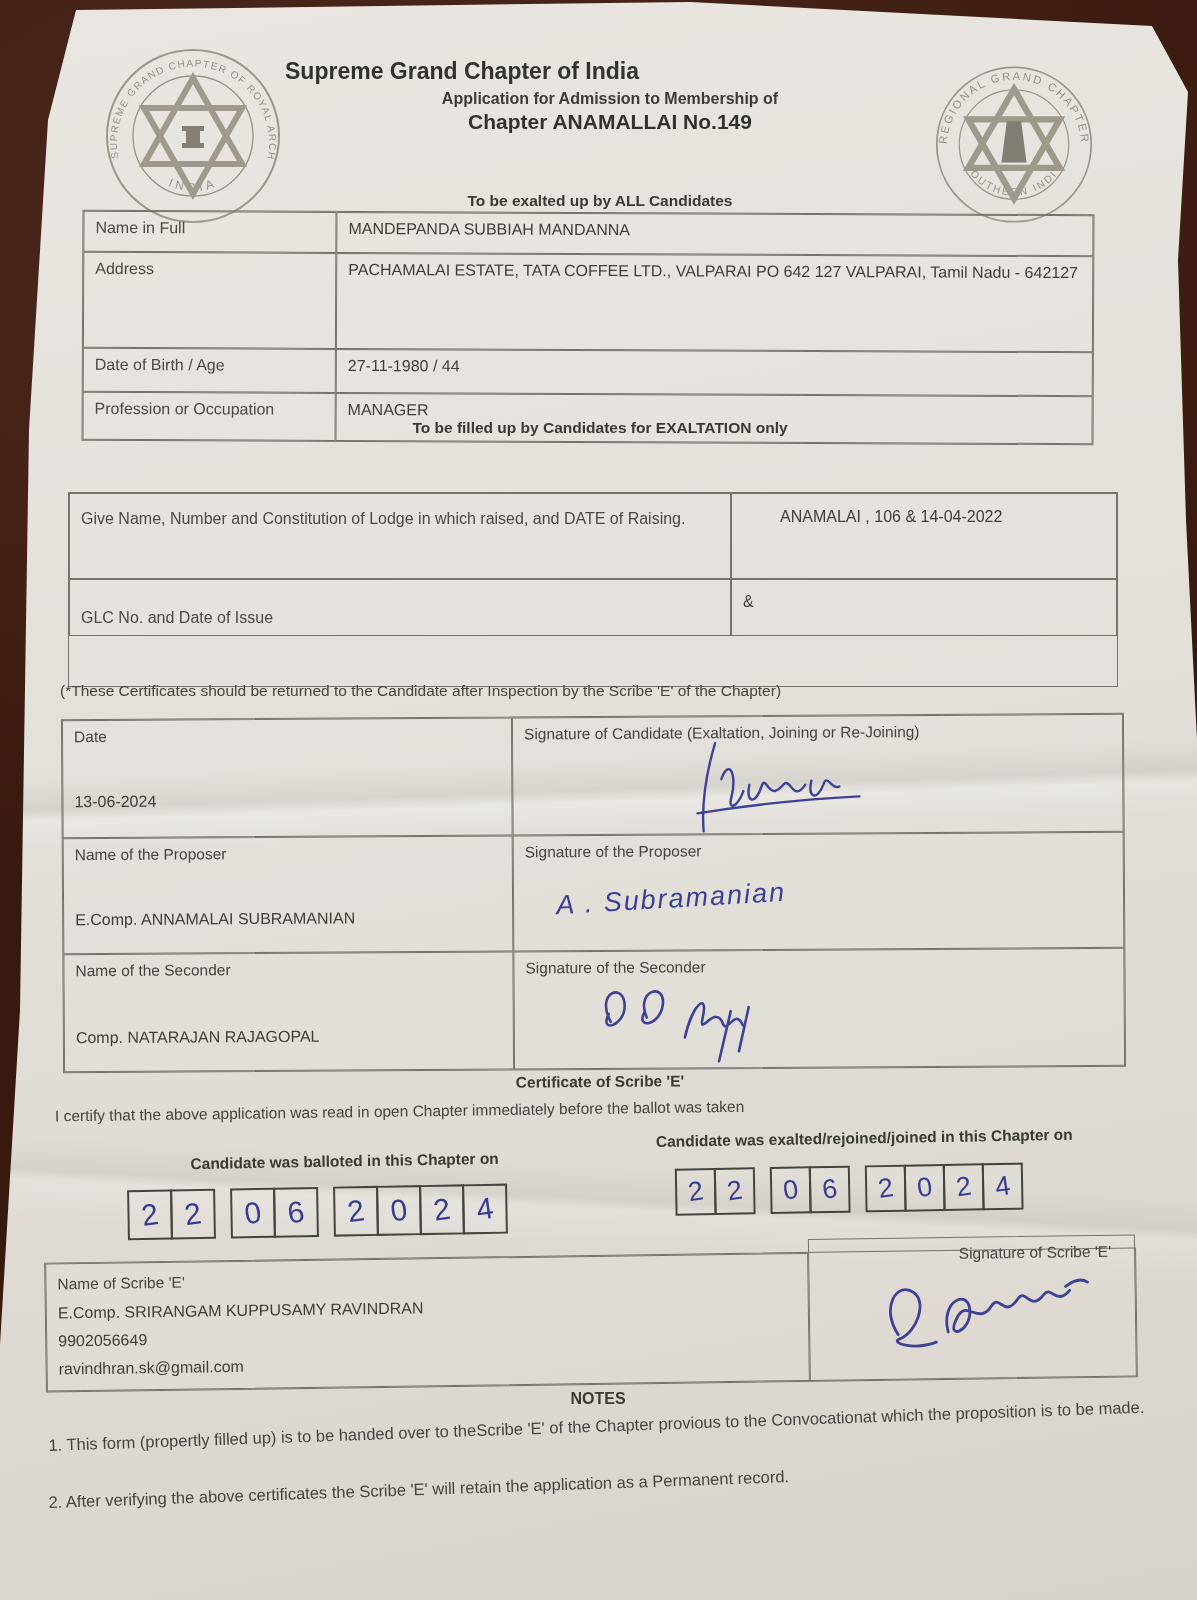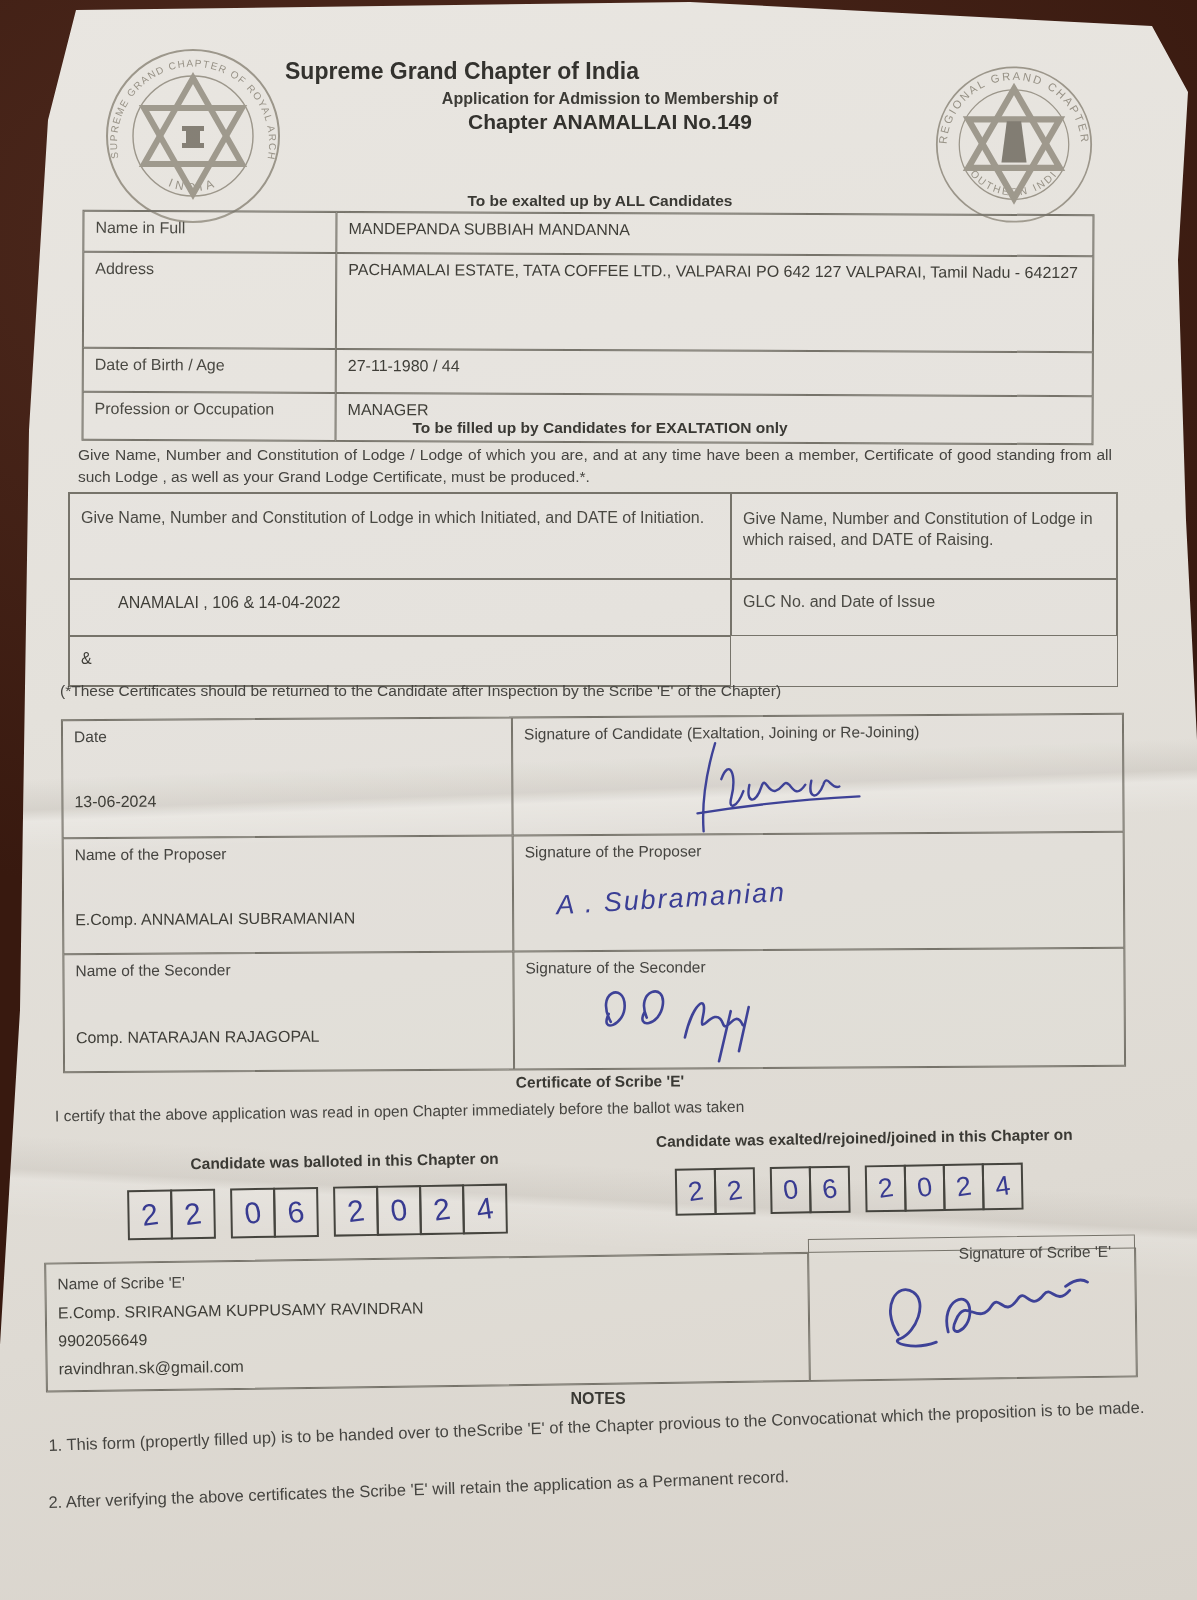--- a/index.html
+++ b/index.html
@@ -111,27 +111,25 @@
     <div class="cell val">MANDEPANDA SUBBIAH MANDANNA</div>
     <div class="cell lbl">Address</div>
     <div class="cell val">PACHAMALAI ESTATE, TATA COFFEE LTD., VALPARAI PO 642 127 VALPARAI, Tamil Nadu - 642127</div>
     <div class="cell lbl">Date of Birth / Age</div>
     <div class="cell val">27-11-1980 / 44</div>
     <div class="cell lbl">Profession or Occupation</div>
     <div class="cell val">MANAGER</div>
   </div>
 
   <div class="abs sec-head" style="left:100px; top:419px; width:1000px;">To be filled up by Candidates for EXALTATION only</div>
-  <div class="abs para" style="left:78px; top:444px; width:1034px; text-align:justify;">Give Name, Number and Constitution of Lodge / Lodge of which you are, and at any time have been a member, Certificate of good standing from all such Lodge , as well as your Grand Lodge Certificate, must be produced.*.</div>
 
   <div class="abs tbl" style="left:68px; top:492px; width:1050px; grid-template-columns:662px 1fr; grid-template-rows:86px 57px 50px;">
-    <div class="cell lbl" style="text-align:justify; line-height:33px;">Give Name, Number and Constitution of Lodge in which Initiated, and DATE of Initiation.</div>
     <div class="cell lbl" style="line-height:21px; padding-top:14px;">Give Name, Number and Constitution of Lodge in which raised, and DATE of Raising.</div>
     <div class="cell val" style="padding-top:14px;padding-left:48px;">ANAMALAI , 106 &amp; 14-04-2022</div>
-    <div class="cell lbl" style="padding-top:13px;">GLC No. and Date of Issue</div>
+    <div class="cell lbl" style="padding-top:29px;">GLC No. and Date of Issue</div>
     <div class="cell val" style="padding-top:13px;">&amp;</div>
   </div>
 
   <div class="abs footnote" style="left:60px; top:682px; width:1000px;">(*These Certificates should be returned to the Candidate after Inspection by the Scribe 'E' of the Chapter)</div>
 
   <div class="abs tbl" style="left:62px; top:716px; width:1063px; grid-template-columns:450px 1fr; grid-template-rows:118px 116px 118px; transform:rotate(-0.35deg);">
     <div class="cell" style="display:flex; flex-direction:column; justify-content:space-between; padding-bottom:26px;">
       <span class="sig-label">Date</span>
       <span class="sig-name">13-06-2024</span>
     </div>

